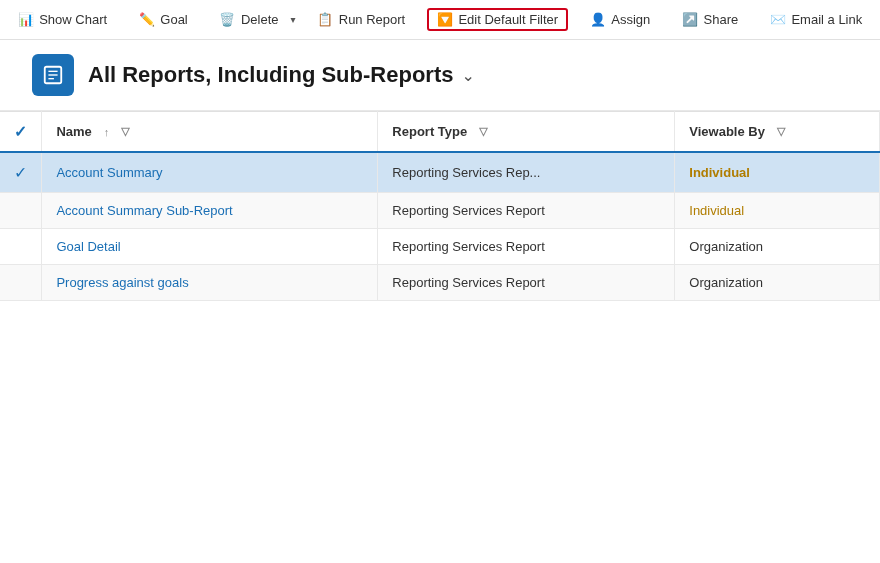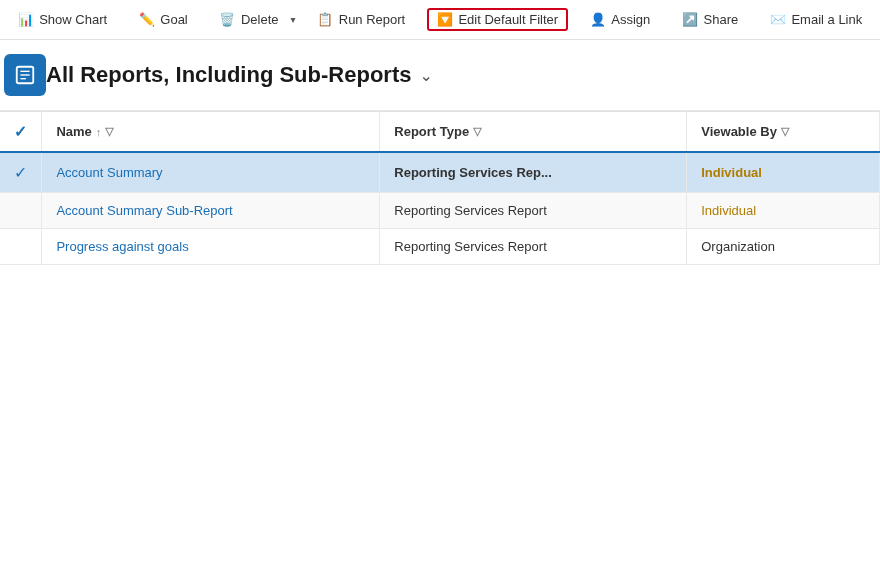--- a/index.html
+++ b/index.html
@@ -45,21 +45,22 @@
     }
     .toolbar-dropdown-arrow {
       font-size: 10px;
       color: #555;
     }
 
     
     .page-header {
       display: flex;
       align-items: center;
-      padding: 14px 4px;
+      padding: 14px 32px;
+      gap: 14px;
       border-bottom: 1px solid #e8e8e8;
     }
     .page-icon {
       width: 42px;
       height: 42px;
       background: #1a6fb5;
       border-radius: 6px;
       display: flex;
       align-items: center;
       justify-content: center;
@@ -103,21 +104,21 @@
       font-weight: 600;
       font-size: 13px;
       color: #333;
       white-space: nowrap;
       background: #fff;
       border-right: 1px solid #e8e8e8;
     }
     .th-inner {
       display: flex;
       align-items: center;
-      gap: 4px;
+      gap: 12px;
     }
     .sort-icon { color: #888; font-size: 11px; }
     .filter-icon { color: #888; font-size: 11px; cursor: pointer; }
 
     tbody tr {
       border-bottom: 1px solid #e8e8e8;
     }
     tbody tr:nth-child(odd) { background: #fff; }
     tbody tr:nth-child(even) { background: #f9f9f9; }
     tbody tr.selected { background: #cfe2f3; }
@@ -248,30 +249,36 @@
             <span>Viewable By</span>
             <span class="filter-icon">▽</span>
           </div>
         </th>
       </tr>
     </thead>
     <tbody id="table-body">
     <tr class="selected">
           <td class="check-col"><span class="check-mark">✓</span></td>
           <td><a class="name-link" style="font-weight: 400;">Account Summary</a></td>
-          <td class="report-type" style="font-weight: 700;">Reporting Services Rep...</td>
+          <td class="report-type" style="font-weight: 400;">Reporting Services Rep...</td>
           <td class="viewable-individual" style="font-weight: 700;">Individual</td>
         </tr>
         <tr>
           <td class="check-col"></td>
           <td><a class="name-link">Account Summary Sub-Report</a></td>
           <td class="report-type">Reporting Services Report</td>
           <td class="viewable-individual">Individual</td>
         </tr>
         <tr>
           <td class="check-col"></td>
+          <td><a class="name-link">Goal Detail</a></td>
+          <td class="report-type">Reporting Services Report</td>
+          <td class="viewable-org">Organization</td>
+        </tr>
+        <tr>
+          <td class="check-col"></td>
           <td><a class="name-link">Progress against goals</a></td>
           <td class="report-type">Reporting Services Report</td>
           <td class="viewable-org">Organization</td>
         </tr>
       </tbody>
   </table>
 </div>
 
 </body></html>

